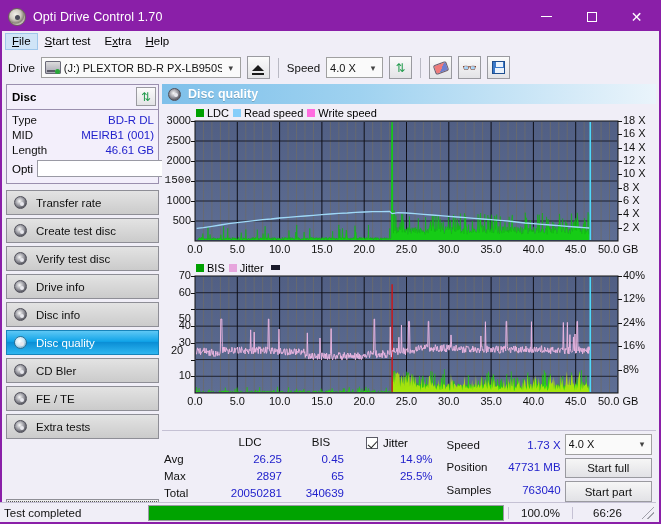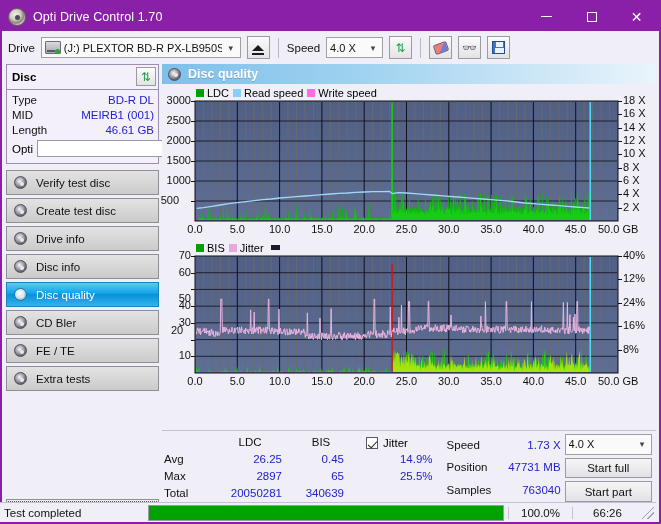--- a/index.html
+++ b/index.html
@@ -311,20 +311,26 @@
         </div>
       <div class="win-btn">
           <span class="max-g"></span>
         </div>
       <div class="win-btn">
           <span class="cls-g">✕</span>
         </div>
     </div>
   </div>
 
+  <div class="menubar">
+    <div class="menu-item active"><u>F</u><span>ile</span></div>
+    <div class="menu-item"><u>S</u><span>tart test</span></div>
+    <div class="menu-item">E<u>x</u><span>tra</span></div>
+    <div class="menu-item"><u>H</u><span>elp</span></div>
+  </div>
 
   <div class="toolbar">
     <div class="tb-label">Drive</div>
     <div class="combo drive-combo">
       <span class="dv-icon"></span>
       <span class="drive-text">(J:)  PLEXTOR BD-R  PX-LB950SA 1.06</span>
       <span class="caret">▾</span>
     </div>
     <div class="btn-sq">
         <span class="eject-g"></span>
@@ -380,25 +386,29 @@
             <span class="cd-btn">
                 <span class="cd-g"></span>
               </span>
           </div>
         </div>
       </div>
 
       <div class="nav">
         <div class="nav-btn">
           <span class="disc-icon-g"></span>
+          <span>Transfer rate</span>
+        </div>
+        <div class="nav-btn">
+          <span class="disc-icon-g"></span>
+          <span>Create test disc</span>
+        </div>
+        <div class="nav-btn">
+          <span class="disc-icon-g"></span>
           <span>Verify test disc</span>
-        </div>
-        <div class="nav-btn">
-          <span class="disc-icon-g"></span>
-          <span>Create test disc</span>
         </div>
         <div class="nav-btn">
           <span class="disc-icon-g"></span>
           <span>Drive info</span>
         </div>
         <div class="nav-btn">
           <span class="disc-icon-g"></span>
           <span>Disc info</span>
         </div>
         <div class="nav-btn selected">
@@ -515,25 +525,25 @@
                 <line x1="34" y1="42" x2="455" y2="42" stroke="#101018" stroke-width="1" opacity="0.8"></line>
                 <line x1="34" y1="22" x2="455" y2="22" stroke="#101018" stroke-width="1" opacity="0.8"></line>
                 <g clip-path="url(#plot1wrapc)">
                   <path d="M 33 122 L 33.00 121.08 L 33.52 121.95 L 34.04 121.89 L 34.56 121.64 L 35.08 121.22 L 35.60 120.93 L 36.12 121.08 L 36.64 119.37 L 37.15 119.35 L 37.67 118.43 L 38.19 119.68 L 38.71 119.84 L 39.23 118.44 L 39.75 118.48 L 40.27 119.99 L 40.79 114.54 L 41.31 118.61 L 41.83 119.43 L 42.35 120.24 L 42.87 119.75 L 43.39 119.83 L 43.91 119.94 L 44.42 119.95 L 44.94 119.50 L 45.46 120.44 L 45.98 107.91 L 46.50 120.08 L 47.02 119.44 L 47.54 120.32 L 48.06 115.36 L 48.58 119.70 L 49.10 120.01 L 49.62 120.32 L 50.14 119.13 L 50.66 119.48 L 51.18 120.36 L 51.69 118.50 L 52.21 119.03 L 52.73 119.98 L 53.25 120.11 L 53.77 119.19 L 54.29 119.72 L 54.81 120.32 L 55.33 119.92 L 55.85 118.92 L 56.37 120.04 L 56.89 119.89 L 57.41 119.09 L 57.93 118.90 L 58.45 119.34 L 58.96 115.66 L 59.48 120.43 L 60.00 120.49 L 60.52 119.96 L 61.04 120.81 L 61.56 107.05 L 62.08 119.05 L 62.60 120.49 L 63.12 119.78 L 63.64 118.99 L 64.16 118.83 L 64.68 120.05 L 65.20 118.68 L 65.72 109.31 L 66.23 120.24 L 66.75 119.04 L 67.27 119.78 L 67.79 118.65 L 68.31 119.46 L 68.83 119.64 L 69.35 120.39 L 69.87 120.36 L 70.39 118.34 L 70.91 119.81 L 71.43 119.44 L 71.95 118.62 L 72.47 119.81 L 72.99 119.07 L 73.50 120.03 L 74.02 118.88 L 74.54 119.91 L 75.06 120.55 L 75.58 120.15 L 76.10 119.66 L 76.62 118.11 L 77.14 119.97 L 77.66 120.70 L 78.18 119.43 L 78.70 118.96 L 79.22 113.60 L 79.74 119.22 L 80.26 120.53 L 80.77 120.17 L 81.29 118.61 L 81.81 119.64 L 82.33 119.54 L 82.85 119.30 L 83.37 120.19 L 83.89 110.53 L 84.41 120.11 L 84.93 120.10 L 85.45 120.46 L 85.97 119.71 L 86.49 118.95 L 87.01 119.66 L 87.53 120.03 L 88.04 119.98 L 88.56 119.83 L 89.08 120.11 L 89.60 119.90 L 90.12 118.56 L 90.64 120.24 L 91.16 118.16 L 91.68 119.27 L 92.20 120.27 L 92.72 119.26 L 93.24 120.06 L 93.76 118.42 L 94.28 119.05 L 94.80 118.49 L 95.31 110.61 L 95.83 119.69 L 96.35 120.68 L 96.87 119.11 L 97.39 120.55 L 97.91 119.89 L 98.43 118.97 L 98.95 118.68 L 99.47 119.26 L 99.99 119.00 L 100.51 119.40 L 101.03 114.52 L 101.55 118.56 L 102.07 120.29 L 102.58 118.34 L 103.10 107.11 L 103.62 118.83 L 104.14 119.72 L 104.66 118.73 L 105.18 120.22 L 105.70 119.07 L 106.22 114.42 L 106.74 118.60 L 107.26 118.93 L 107.78 119.34 L 108.30 120.21 L 108.82 119.24 L 109.34 118.94 L 109.85 120.34 L 110.37 120.47 L 110.89 118.47 L 111.41 120.35 L 111.93 118.79 L 112.45 118.82 L 112.97 118.77 L 113.49 119.22 L 114.01 119.50 L 114.53 120.85 L 115.05 119.96 L 115.57 118.85 L 116.09 119.56 L 116.61 119.49 L 117.12 119.08 L 117.64 119.40 L 118.16 120.09 L 118.68 119.76 L 119.20 120.02 L 119.72 120.68 L 120.24 118.19 L 120.76 118.89 L 121.28 120.83 L 121.80 119.39 L 122.32 119.88 L 122.84 118.25 L 123.36 118.84 L 123.88 118.84 L 124.39 118.85 L 124.91 119.73 L 125.43 119.81 L 125.95 118.73 L 126.47 119.60 L 126.99 111.30 L 127.51 119.76 L 128.03 118.09 L 128.55 120.32 L 129.07 119.40 L 129.59 118.94 L 130.11 119.04 L 130.63 118.72 L 131.15 119.92 L 131.66 119.71 L 132.18 120.40 L 132.70 120.08 L 133.22 119.11 L 133.74 113.07 L 134.26 120.02 L 134.78 105.91 L 135.30 118.52 L 135.82 119.52 L 136.34 118.34 L 136.86 120.43 L 137.38 119.20 L 137.90 119.58 L 138.42 120.72 L 138.93 120.48 L 139.45 119.74 L 139.97 119.47 L 140.49 119.84 L 141.01 119.93 L 141.53 120.28 L 142.05 112.98 L 142.57 118.60 L 143.09 119.26 L 143.61 119.40 L 144.13 120.51 L 144.65 119.11 L 145.17 119.33 L 145.69 118.79 L 146.20 119.98 L 146.72 120.11 L 147.24 119.67 L 147.76 109.35 L 148.28 119.30 L 148.80 118.76 L 149.32 118.87 L 149.84 118.27 L 150.36 118.96 L 150.88 119.46 L 151.40 118.54 L 151.92 119.81 L 152.44 119.46 L 152.96 119.96 L 153.47 118.82 L 153.99 119.29 L 154.51 118.77 L 155.03 118.58 L 155.55 120.25 L 156.07 118.85 L 156.59 119.33 L 157.11 119.00 L 157.63 118.73 L 158.15 120.22 L 158.67 120.39 L 159.19 118.78 L 159.71 120.21 L 160.23 118.91 L 160.74 118.37 L 161.26 119.46 L 161.78 119.64 L 162.30 120.42 L 162.82 118.86 L 163.34 118.70 L 163.86 119.04 L 164.38 118.17 L 164.90 120.30 L 165.42 119.63 L 165.94 120.25 L 166.46 118.91 L 166.98 118.79 L 167.50 118.34 L 168.01 118.72 L 168.53 119.72 L 169.05 118.83 L 169.57 119.65 L 170.09 119.98 L 170.61 112.15 L 171.13 119.47 L 171.65 119.37 L 172.17 119.65 L 172.69 118.75 L 173.21 120.03 L 173.73 120.46 L 174.25 119.02 L 174.77 119.10 L 175.28 120.19 L 175.80 119.56 L 176.32 120.01 L 176.84 105.88 L 177.36 118.96 L 177.88 110.23 L 178.40 119.45 L 178.92 118.75 L 179.44 119.37 L 179.96 119.22 L 180.48 109.17 L 181.00 118.98 L 181.52 118.83 L 182.04 120.12 L 182.55 118.74 L 183.07 119.57 L 183.59 118.13 L 184.11 110.98 L 184.63 111.97 L 185.15 118.15 L 185.67 119.24 L 186.19 119.29 L 186.71 119.80 L 187.23 119.37 L 187.75 119.87 L 188.27 120.53 L 188.79 118.95 L 189.31 119.31 L 189.83 119.49 L 190.34 119.17 L 190.86 119.89 L 191.38 118.42 L 191.90 119.27 L 192.42 119.33 L 192.94 106.62 L 193.46 112.70 L 193.98 113.28 L 194.50 119.87 L 195.02 120.12 L 195.54 119.18 L 196.06 120.51 L 196.58 119.21 L 197.10 118.67 L 197.61 118.30 L 198.13 120.06 L 198.65 118.67 L 199.17 118.37 L 199.69 119.92 L 200.21 119.48 L 200.73 118.94 L 201.25 118.50 L 201.77 118.41 L 202.29 119.30 L 202.81 120.28 L 203.33 119.41 L 203.85 119.04 L 204.37 118.60 L 204.88 120.04 L 205.40 118.90 L 205.92 118.51 L 206.44 105.91 L 206.96 118.84 L 207.48 119.97 L 208.00 118.99 L 208.52 118.56 L 209.04 119.84 L 209.56 118.82 L 210.08 119.89 L 210.60 118.68 L 211.12 120.04 L 211.64 120.62 L 212.15 118.84 L 212.67 119.03 L 213.19 119.72 L 213.71 118.29 L 214.23 120.33 L 214.75 118.64 L 215.27 119.13 L 215.79 118.72 L 216.31 118.85 L 216.83 119.80 L 217.35 120.64 L 217.87 120.79 L 218.39 118.91 L 218.91 118.95 L 219.42 120.60 L 219.94 118.78 L 220.46 119.47 L 220.98 119.75 L 221.50 119.46 L 222.02 119.84 L 222.54 118.51 L 223.06 120.06 L 223.58 119.38 L 224.10 118.56 L 224.62 119.86 L 225.14 119.43 L 225.66 119.22 L 226.18 119.65 L 226.69 119.44 L 227.21 119.45 L 227.73 109.42 L 228.25 120.02 L 228.77 119.85 L 229.29 118.98 L 229.81 6.12 L 230.33 6.12 L 230.85 96.22 L 231.37 114.19 L 231.89 91.60 L 232.41 91.60 L 232.93 111.86 L 233.45 109.07 L 233.96 96.38 L 234.48 114.37 L 235.00 108.40 L 235.52 113.47 L 236.04 111.67 L 236.56 113.15 L 237.08 107.75 L 237.60 110.22 L 238.12 103.33 L 238.64 110.85 L 239.16 109.27 L 239.68 94.88 L 240.20 113.39 L 240.72 95.15 L 241.23 102.24 L 241.75 103.26 L 242.27 113.14 L 242.79 110.17 L 243.31 113.62 L 243.83 110.18 L 244.35 110.19 L 244.87 111.50 L 245.39 108.64 L 245.91 115.42 L 246.43 108.64 L 246.95 111.26 L 247.47 97.46 L 247.99 113.03 L 248.50 109.75 L 249.02 114.63 L 249.54 112.72 L 250.06 108.64 L 250.58 111.88 L 251.10 108.84 L 251.62 113.12 L 252.14 109.49 L 252.66 108.76 L 253.18 113.78 L 253.70 108.40 L 254.22 111.54 L 254.74 109.87 L 255.26 114.56 L 255.77 109.09 L 256.29 99.30 L 256.81 113.32 L 257.33 110.41 L 257.85 114.13 L 258.37 108.79 L 258.89 109.46 L 259.41 110.79 L 259.93 113.12 L 260.45 113.12 L 260.97 111.23 L 261.49 112.61 L 262.01 113.37 L 262.53 113.04 L 263.04 115.52 L 263.56 98.09 L 264.08 111.29 L 264.60 113.43 L 265.12 111.25 L 265.64 110.37 L 266.16 114.20 L 266.68 110.36 L 267.20 108.77 L 267.72 106.97 L 268.24 103.79 L 268.76 102.18 L 269.28 111.91 L 269.80 108.72 L 270.31 96.46 L 270.83 106.93 L 271.35 107.09 L 271.87 96.72 L 272.39 112.64 L 272.91 109.88 L 273.43 112.83 L 273.95 96.12 L 274.47 109.70 L 274.99 111.73 L 275.51 107.41 L 276.03 97.79 L 276.55 96.64 L 277.07 109.95 L 277.58 108.84 L 278.10 100.21 L 278.62 112.68 L 279.14 110.35 L 279.66 103.78 L 280.18 108.17 L 280.70 111.10 L 281.22 102.67 L 281.74 110.83 L 282.26 114.86 L 282.78 113.32 L 283.30 109.04 L 283.82 107.39 L 284.34 110.56 L 284.85 110.93 L 285.37 108.00 L 285.89 108.37 L 286.41 96.70 L 286.93 111.02 L 287.45 108.85 L 287.97 109.15 L 288.49 101.35 L 289.01 111.90 L 289.53 115.06 L 290.05 108.24 L 290.57 110.15 L 291.09 99.55 L 291.61 95.71 L 292.12 109.09 L 292.64 112.30 L 293.16 98.42 L 293.68 112.80 L 294.20 111.10 L 294.72 107.42 L 295.24 100.33 L 295.76 111.30 L 296.28 104.34 L 296.80 111.03 L 297.32 106.63 L 297.84 109.97 L 298.36 94.54 L 298.88 114.20 L 299.39 112.23 L 299.91 113.21 L 300.43 111.40 L 300.95 109.72 L 301.47 109.82 L 301.99 114.97 L 302.51 94.26 L 303.03 97.32 L 303.55 97.50 L 304.07 106.75 L 304.59 108.01 L 305.11 115.24 L 305.63 111.41 L 306.15 110.56 L 306.66 105.41 L 307.18 113.34 L 307.70 113.74 L 308.22 112.59 L 308.74 111.56 L 309.26 113.07 L 309.78 113.72 L 310.30 101.90 L 310.82 107.07 L 311.34 113.15 L 311.86 109.71 L 312.38 109.97 L 312.90 110.62 L 313.42 112.74 L 313.93 112.91 L 314.45 113.63 L 314.97 111.01 L 315.49 109.07 L 316.01 95.21 L 316.53 103.95 L 317.05 113.62 L 317.57 109.75 L 318.09 96.69 L 318.61 94.09 L 319.13 107.02 L 319.65 108.42 L 320.17 105.64 L 320.69 113.20 L 321.20 112.61 L 321.72 106.94 L 322.24 112.04 L 322.76 95.12 L 323.28 113.63 L 323.80 113.24 L 324.32 110.54 L 324.84 114.58 L 325.36 108.38 L 325.88 96.02 L 326.40 110.44 L 326.92 98.38 L 327.44 109.83 L 327.96 113.28 L 328.47 110.13 L 328.99 111.43 L 329.51 95.68 L 330.03 113.96 L 330.55 101.83 L 331.07 107.06 L 331.59 114.08 L 332.11 112.14 L 332.63 96.86 L 333.15 99.10 L 333.67 110.55 L 334.19 101.06 L 334.71 95.49 L 335.23 106.68 L 335.74 114.37 L 336.26 112.20 L 336.78 107.35 L 337.30 115.06 L 337.82 113.56 L 338.34 97.41 L 338.86 111.07 L 339.38 111.76 L 339.90 114.26 L 340.42 107.63 L 340.94 111.08 L 341.46 107.65 L 341.98 113.71 L 342.50 109.41 L 343.02 102.96 L 343.53 110.88 L 344.05 112.47 L 344.57 111.47 L 345.09 107.80 L 345.61 112.96 L 346.13 111.03 L 346.65 113.64 L 347.17 97.76 L 347.69 112.31 L 348.21 110.95 L 348.73 108.16 L 349.25 112.85 L 349.77 99.47 L 350.29 95.86 L 350.80 109.99 L 351.32 109.73 L 351.84 112.14 L 352.36 107.85 L 352.88 113.07 L 353.40 111.44 L 353.92 107.76 L 354.44 114.14 L 354.96 113.72 L 355.48 110.62 L 356.00 108.22 L 356.52 111.91 L 357.04 109.38 L 357.56 113.13 L 358.07 113.31 L 358.59 107.56 L 359.11 113.71 L 359.63 115.19 L 360.15 108.30 L 360.67 114.94 L 361.19 112.64 L 361.71 110.37 L 362.23 110.55 L 362.75 108.18 L 363.27 93.63 L 363.79 110.87 L 364.31 98.69 L 364.83 100.28 L 365.34 108.34 L 365.86 114.89 L 366.38 113.54 L 366.90 109.01 L 367.42 112.45 L 367.94 102.22 L 368.46 101.22 L 368.98 112.25 L 369.50 110.46 L 370.02 112.89 L 370.54 111.07 L 371.06 112.81 L 371.58 107.79 L 372.10 109.25 L 372.61 114.41 L 373.13 114.40 L 373.65 112.65 L 374.17 109.05 L 374.69 110.85 L 375.21 111.47 L 375.73 95.64 L 376.25 99.71 L 376.77 114.10 L 377.29 95.70 L 377.81 112.03 L 378.33 113.01 L 378.85 113.22 L 379.37 110.59 L 379.88 112.44 L 380.40 94.00 L 380.92 110.44 L 381.44 109.83 L 381.96 114.20 L 382.48 113.86 L 383.00 113.66 L 383.52 109.42 L 384.04 110.59 L 384.56 97.82 L 385.08 115.47 L 385.60 103.22 L 386.12 100.07 L 386.64 106.35 L 387.15 107.84 L 387.67 110.31 L 388.19 108.58 L 388.71 113.08 L 389.23 109.90 L 389.75 114.16 L 390.27 110.23 L 390.79 102.58 L 391.31 114.31 L 391.83 104.22 L 392.35 111.48 L 392.87 109.78 L 393.39 110.68 L 393.91 108.16 L 394.42 110.87 L 394.94 114.98 L 395.46 111.70 L 395.98 107.83 L 396.50 105.12 L 397.02 108.63 L 397.54 94.87 L 398.06 102.75 L 398.58 107.30 L 399.10 107.71 L 399.62 113.18 L 400.14 111.49 L 400.66 99.53 L 401.18 108.74 L 401.69 108.25 L 402.21 110.69 L 402.73 112.60 L 403.25 113.98 L 403.77 101.74 L 404.29 109.15 L 404.81 104.10 L 405.33 109.88 L 405.85 113.50 L 406.37 114.65 L 406.89 110.60 L 407.41 111.58 L 407.93 109.80 L 408.45 115.15 L 408.96 109.43 L 409.48 94.54 L 410.00 109.81 L 410.52 112.39 L 411.04 107.23 L 411.56 103.05 L 412.08 107.94 L 412.60 101.66 L 413.12 111.27 L 413.64 99.19 L 414.16 104.54 L 414.68 111.57 L 415.20 93.77 L 415.72 99.29 L 416.23 102.66 L 416.75 110.22 L 417.27 109.45 L 417.79 108.76 L 418.31 112.82 L 418.83 109.60 L 419.35 111.53 L 419.87 114.72 L 420.39 108.41 L 420.91 108.94 L 421.43 104.61 L 421.95 108.75 L 422.47 99.27 L 422.99 115.12 L 423.50 102.09 L 424.02 113.42 L 424.54 112.29 L 425.06 111.01 L 425.58 110.96 L 426.10 93.25 L 426.62 112.44 L 427.14 115.34 L 427.66 95.33 L 427.659 122 Z" fill="#16cc16" stroke="#0db60d" stroke-width="0.5"></path>
                   <line x1="230.11800000000002" y1="3" x2="230.11800000000002" y2="122" stroke="#18cc18" stroke-width="1.4"></line>
                   <line x1="428.2512" y1="3" x2="428.2512" y2="122" stroke="#4fd8f8" stroke-width="1.6"></line>
                   <path d="M 34.69 109.33 L 41.46 108.67 L 49.92 107.33 L 58.38 106.00 L 66.84 104.67 L 75.30 103.67 L 83.76 102.67 L 92.22 101.67 L 100.68 100.67 L 109.14 100.00 L 117.60 99.00 L 126.06 98.33 L 134.52 97.67 L 142.98 97.00 L 151.44 96.33 L 159.90 95.67 L 168.36 95.00 L 176.82 94.33 L 185.28 94.00 L 193.74 93.33 L 202.20 93.00 L 210.66 92.67 L 219.12 92.67 L 227.58 92.33 L 230.12 94.67 L 236.04 93.67 L 244.50 94.00 L 252.96 94.67 L 261.42 95.33 L 269.88 96.00 L 278.34 96.67 L 286.80 97.33 L 295.26 98.00 L 303.72 98.67 L 312.18 99.33 L 320.64 100.00 L 329.10 100.67 L 337.56 101.33 L 346.02 102.00 L 354.48 103.00 L 362.94 104.00 L 371.40 104.67 L 379.86 105.33 L 388.32 106.00 L 396.78 106.67 L 405.24 107.33 L 413.70 108.00 L 422.16 108.67 L 427.24 109.00 " fill="none" stroke="#9fd9f7" stroke-width="1.3"></path>
                 </g>
               </svg>
               <div class="ylabels" style="left: 0px; top: 0px; width: 33px; height: 140px;">
-                <div class="ylab" style="right: 16px; top: 95px; width: 28px;">500</div>
+                <div class="ylab" style="right: 4px; top: 95px; width: 28px;">500</div>
                 <div class="tick" style="left: 29px; top: 102px; width: 4px;"></div>
                 <div class="ylab" style="right: 4px; top: 75px; width: 28px;">1000</div>
                 <div class="tick" style="left: 29px; top: 82px; width: 4px;"></div>
-                <div class="ylab" style="right: 4px; top: 55px; width: 28px;">1500</div>
+                <div class="ylab" style="right: 4px; top: 55px; width: 28px; font-family: Liberation Mono, monospace;">1500</div>
                 <div class="tick" style="left: 29px; top: 62px; width: 4px;"></div>
                 <div class="ylab" style="right: 4px; top: 35px; width: 28px;">2000</div>
                 <div class="tick" style="left: 29px; top: 42px; width: 4px;"></div>
                 <div class="ylab" style="right: 4px; top: 15px; width: 28px;">2500</div>
                 <div class="tick" style="left: 29px; top: 22px; width: 4px;"></div>
                 <div class="ylab" style="right: 4px; top: -5px; width: 28px;">3000</div>
                 <div class="tick" style="left: 29px; top: 2px; width: 4px;"></div>
               </div>
               <div class="y2labels" style="left: 456px; top: 0px; width: 38px; height: 140px;">
                 <div class="y2lab" style="left: 5px; top: 101.667px;">2 X</div>

